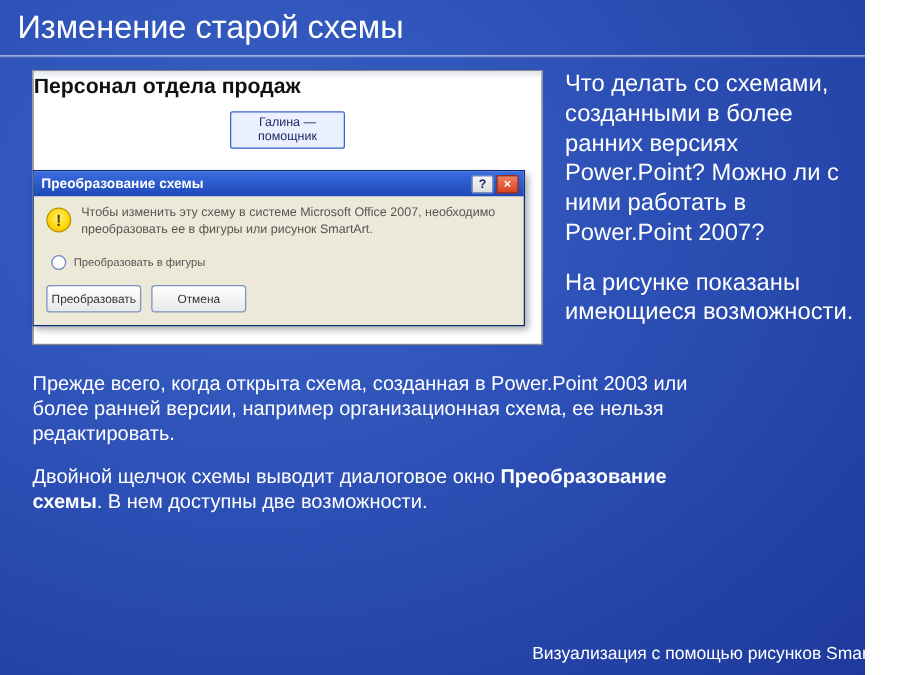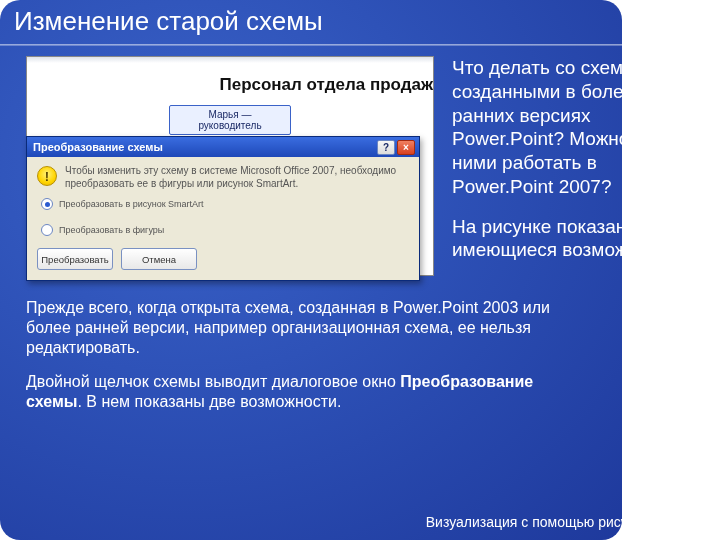--- a/index.html
+++ b/index.html
@@ -4,27 +4,26 @@
 <style>
   html, body {
     margin: 0;
     padding: 0;
     width: 720px;
     height: 540px;
     font-family: Arial, "Helvetica Neue", sans-serif;
     overflow: hidden;
   }
   .slide {
-    width: 622px;
+    width: 692px;
     height: 540px;
     background: radial-gradient(ellipse at 30% 30%, #3a62c8 0%, #2e52b8 40%, #1e399c 100%);
     position: relative;
     color: #fff;
     box-sizing: border-box;
-    border-radius: 20px;
   }
   .title {
     position: absolute;
     top: 6px;
     left: 14px;
     font-size: 26px;
     color: #ffffff;
     font-weight: 400;
   }
   .title-rule {
@@ -49,25 +48,25 @@
     color: #000;
   }
   .shot::before { 
     content: "";
     position: absolute;
     top: 0; left: 0; right: 0;
     height: 6px;
     background: linear-gradient(#dfe3ea, #ffffff);
   }
   .orgtitle {
-    text-align: right;
+    text-align: left;
     font-size: 17px;
     font-weight: 700;
     color: #111;
-    padding: 18px 0 4px;
+    padding: 2px 0 4px;
   }
   .orgbox {
     width: 120px;
     margin: 6px auto 0;
     border: 1px solid #3a62c8;
     background: #eaf0ff;
     font-size: 10px;
     color: #1b2a66;
     text-align: center;
     padding: 3px 0;
@@ -196,64 +195,56 @@
 </head>
 <body>
 
 <div class="slide">
 
   <div class="title">Изменение старой схемы</div>
   <div class="title-rule"></div>
 
   <div class="shot">
     <div class="orgtitle">Персонал отдела продаж</div>
-    <div class="orgbox">
-      <span>Марья —</span><br>
-      <span>руководитель</span>
-    </div>
     <div class="orgbox small">
       <span>Галина —</span><br>
       <span>помощник</span>
     </div>
   </div>
 
   <div class="dialog">
     <div class="dlg-title">
       <span>Преобразование схемы</span>
       <span class="spacer"></span>
       <span class="dlg-btn">?</span>
       <span class="dlg-btn close">×</span>
     </div>
     <div class="dlg-body">
       <div class="dlg-warnrow">
         <div class="warn-icon">!</div>
         <div class="warn-text">Чтобы изменить эту схему в системе Microsoft Office 2007, необходимо преобразовать ее в фигуры или рисунок SmartArt.</div>
       </div>
-      <div class="opt">
-        <span class="radio checked"></span>
-        <span class="opt-label">Преобразовать в рисунок SmartArt</span>
-      </div>
       <div class="opt" style="margin-top:14px;">
         <span class="radio"></span>
         <span class="opt-label">Преобразовать в фигуры</span>
       </div>
       <div class="dlg-buttons">
         <div class="winbtn">Преобразовать</div>
         <div class="winbtn">Отмена</div>
       </div>
     </div>
   </div>
 
   <div class="rcol">
     <p>Что делать со схемами, созданными в более ранних версиях Power.Point? Можно ли с ними работать в Power.Point 2007?</p>
     <p>На рисунке показаны имеющиеся возможности.</p>
   </div>
 
   <div class="lower">
     <p>Прежде всего, когда открыта схема, созданная в Power.Point 2003 или более ранней версии, например организационная схема, ее нельзя редактировать.</p>
     <p>
-      <span>Двойной щелчок схемы выводит диалоговое окно </span><span class="b">Преобразование схемы</span><span>. В нем показаны две возможности.</span>
+      <span>Двойной щелчок схемы выводит диалоговое окно </span><span class="b">Преобразование схемы</span><span>. В нем доступны две возможности.</span>
     </p>
   </div>
 
   <div class="footer">Визуализация с помощью рисунков Smart.Art</div>
 
 </div>
 
 </body></html>

